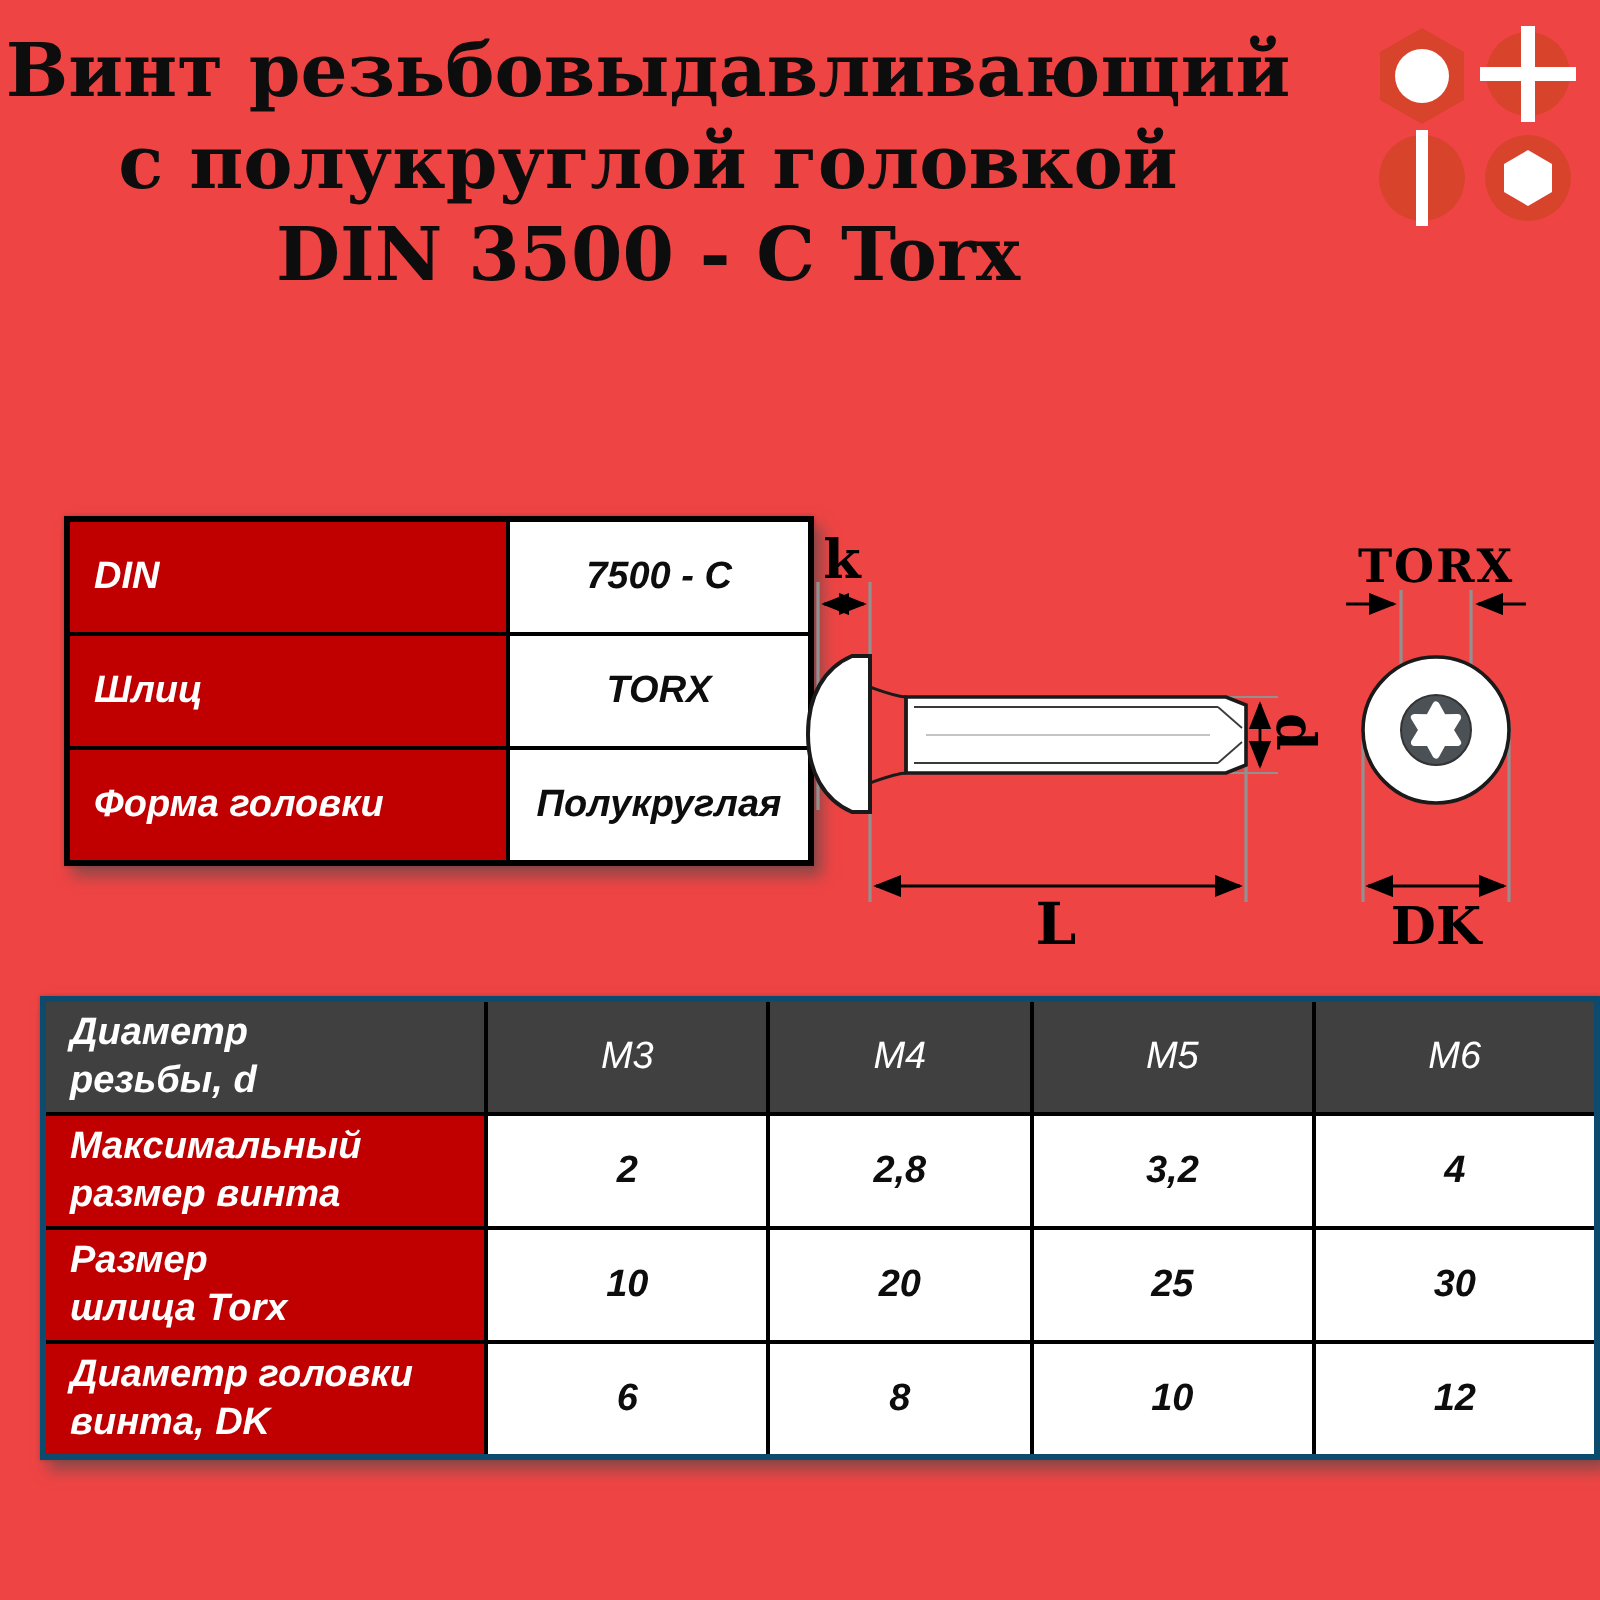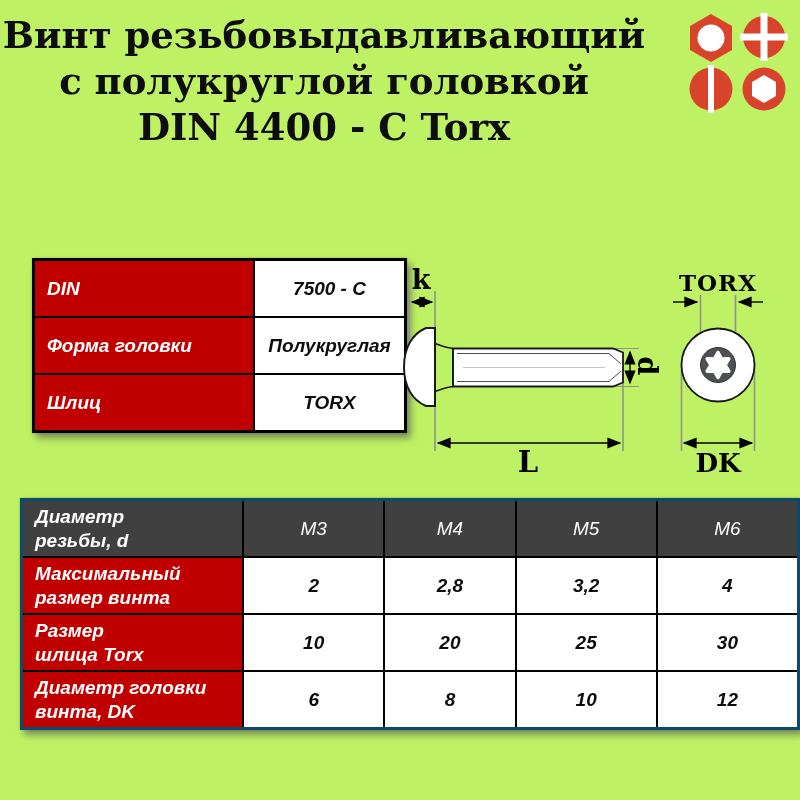--- a/index.html
+++ b/index.html
@@ -1,16 +1,16 @@
 <!DOCTYPE html>
 <html><head>
 <meta charset="utf-8">
 <style>
   html,body{margin:0;padding:0;background:#fff;}
-  .page{position:relative;width:800px;height:800px;background:#bef264;overflow:hidden;
+  .page{position:relative;width:800px;height:800px;background:#ef4444;overflow:hidden;
         font-family:"Liberation Sans",sans-serif;}
 
   
   .title{position:absolute;left:0;top:12px;width:648px;text-align:center;
          font-family:"DejaVu Serif",serif;font-weight:bold;font-size:37px;
          line-height:46px;color:#0d0d0d;}
 
   
   .logo{position:absolute;left:687px;top:10px;}
 
@@ -38,21 +38,21 @@
   .dimtext{font-family:"DejaVu Serif",serif;font-weight:bold;fill:#000;}
 </style>
 </head>
 <body>
 
 <div class="page">
 
   <div class="title">
     <div>Винт резьбовыдавливающий</div>
     <div>с полукруглой головкой</div>
-    <div>DIN 4400 - C Torx</div>
+    <div>DIN 3500 - C Torx</div>
   </div>
 
   <svg class="logo" width="106" height="104" viewBox="0 0 106 104">
     <g>
       <polygon points="24,4 45,16 45,40 24,52 3,40 3,16" fill="#d8432c"></polygon>
       <circle cx="24" cy="28" r="13.5" fill="#fff"></circle>
     </g>
     <g>
       <circle cx="77" cy="27" r="21" fill="#d8432c"></circle>
       <rect x="53" y="23.5" width="48" height="7" fill="#fff"></rect>
@@ -68,26 +68,26 @@
     </g>
   </svg>
 
   <table class="spec-table shadowed">
     <tbody>
         <tr>
       <td class="lblcell" style="width:200px">DIN</td>
       <td class="valcell" style="width:147px">7500 - C</td>
     </tr>
     <tr>
+      <td class="lblcell">Шлиц</td>
+      <td class="valcell">TORX</td>
+    </tr>
+    <tr>
       <td class="lblcell">Форма головки</td>
       <td class="valcell">Полукруглая</td>
-    </tr>
-    <tr>
-      <td class="lblcell">Шлиц</td>
-      <td class="valcell">TORX</td>
     </tr>
   </tbody>
     </table>
 
   <svg class="drawing" width="398" height="235" viewBox="0 0 398 235">
     <defs>
       <marker id="ah" markerWidth="11" markerHeight="9" refX="9" refY="4" orient="auto-start-reverse">
         <path d="M0,0 L10,4 L0,8 Z" fill="#000"></path>
       </marker>
     </defs>

